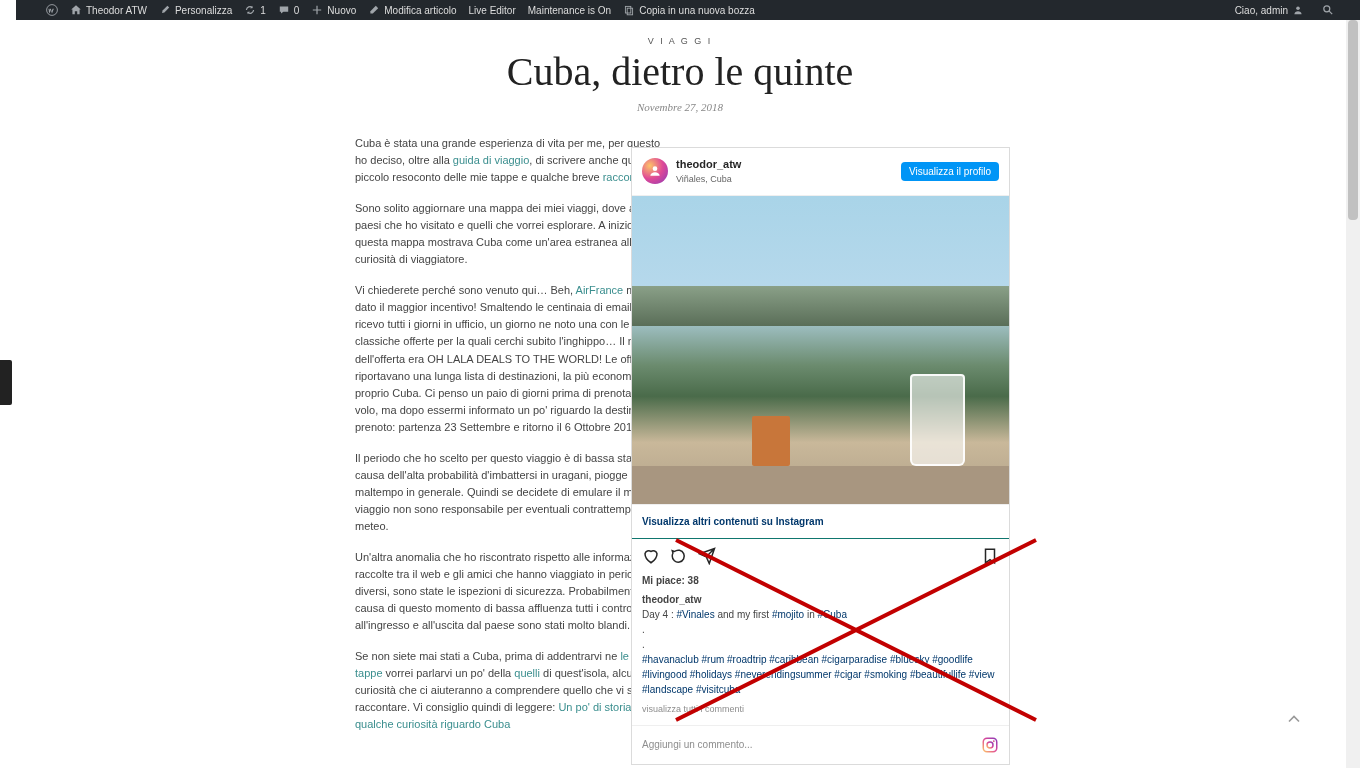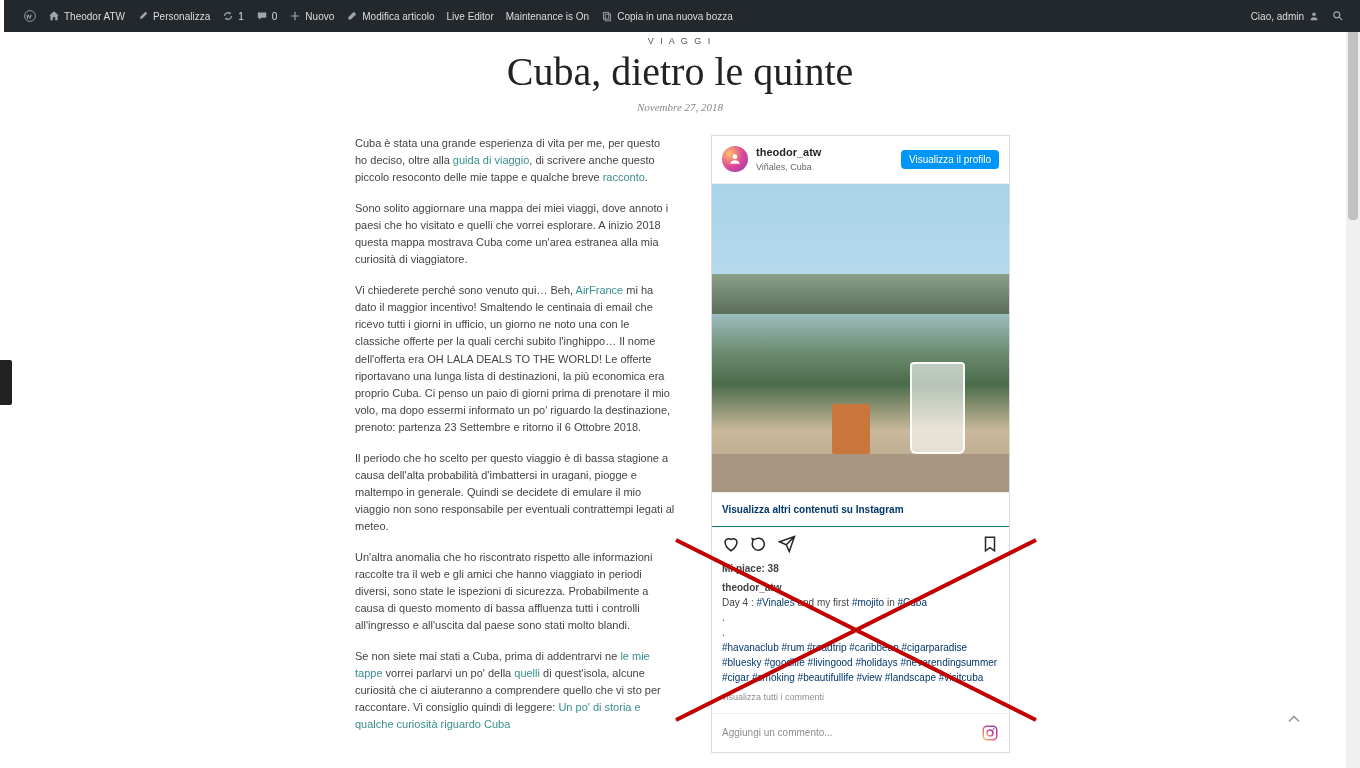--- a/index.html
+++ b/index.html
@@ -1,35 +1,35 @@
 <!DOCTYPE html>
 <html><head>
 <meta charset="utf-8">
 <style>
   *{box-sizing:border-box;margin:0;padding:0}
   body{font-family:-apple-system,Helvetica,Arial,sans-serif;background:#fff;color:#333;width:1360px;height:768px;overflow:hidden;position:relative}
   
-  .adminbar{position:fixed;top:0;left:4px;right:0;height:32px;background:#23282d;color:#eee;display:flex;align-items:center;font-size:10px;z-index:100;padding:0 14px}
+  .adminbar{position:fixed;top:0;left:16px;right:0;height:20px;background:#23282d;color:#eee;display:flex;align-items:center;font-size:10px;z-index:100;padding:0 24px}
   .ab-left{display:flex;align-items:center;gap:0}
-  .ab-right{margin-left:auto;display:flex;align-items:center;gap:4px}
+  .ab-right{margin-left:auto;display:flex;align-items:center;gap:10px}
   .ab-item{display:flex;align-items:center;gap:4px;padding:0 6px;height:20px;cursor:pointer;color:#ddd}
   .ab-ic{display:inline-block;width:12px;height:12px;color:#a0a5aa}
   
   .page{padding-top:20px;height:768px;overflow-y:auto;overflow-x:hidden}
   .hero{text-align:center;padding:16px 0 4px}
   .cat{font-size:9px;letter-spacing:2px;color:#555;}
   h1.title{font-family:Georgia,'Times New Roman',serif;font-weight:400;font-size:40px;color:#222;margin:2px 0 6px}
   .date{font-family:Georgia,serif;font-style:italic;font-size:11px;color:#888}
   
   .content{width:650px;margin:18px auto 0;font-size:11px;line-height:1.55;color:#444;position:relative}
   .col-left{width:320px}
   .content p{margin-bottom:14px}
   .content a, .lk{color:#3a8e8e;text-decoration:none}
   
-  .ig{position:absolute;right:-5px;top:0;width:299px;background:#fff;border:1px solid #dbdbdb}
+  .ig{position:absolute;right:-5px;top:12px;width:379px;background:#fff;border:1px solid #dbdbdb}
   .ig-head{display:flex;align-items:center;padding:8px 10px;gap:8px}
   .ig-av{width:26px;height:26px;border-radius:50%;background:radial-gradient(circle at 30% 30%,#fdc468 0%,#df4996 50%,#8a3ab9 100%);display:flex;align-items:center;justify-content:center;color:#fff;font-size:16px}
   .ig-user{font-size:11px;font-weight:700;color:#262626}
   .ig-loc{font-size:9px;color:#666}
   .ig-btn{margin-left:auto;background:#0095f6;color:#fff;border:0;border-radius:4px;padding:4px 8px;font-size:10px;font-weight:400;cursor:pointer}
   .ig-img{height:310px;background:linear-gradient(to bottom,#a9d4e8 0%,#b8d9ec 35%,#6b8b6e 55%,#4a6b4a 65%,#c9b89a 80%,#b0a088 100%);border-top:1px solid #efefef;border-bottom:1px solid #efefef;position:relative}
   .cigbox{position:absolute;left:120px;bottom:38px;width:38px;height:50px;background:#c8763a;border-radius:2px}
   .glass{position:absolute;right:44px;bottom:38px;width:55px;height:92px;background:rgba(255,255,255,0.6);border:2px solid rgba(255,255,255,0.9);border-radius:4px 4px 6px 6px}
   .ledge{position:absolute;left:0;right:0;bottom:0;height:38px;background:#a89680}
   .sky-mtn{position:absolute;left:0;right:0;top:90px;height:40px;background:linear-gradient(to top,#5a6e58,#8aa088)}

